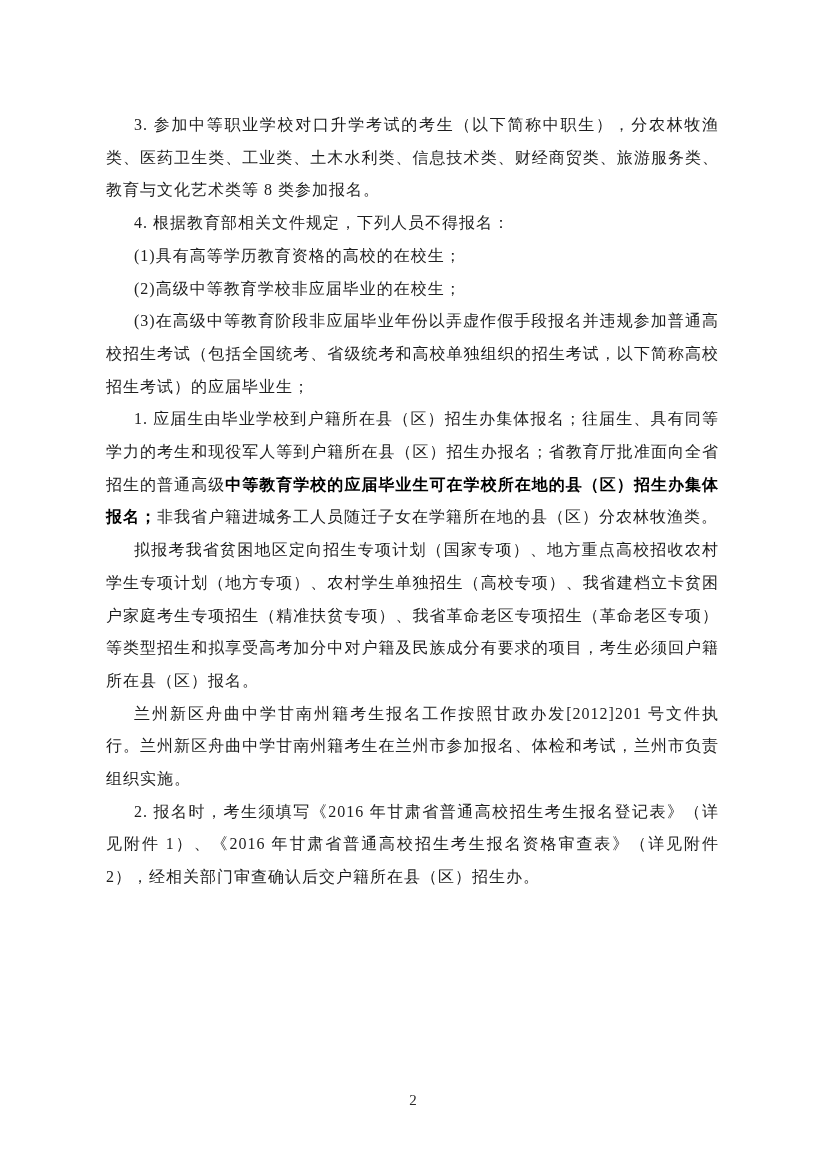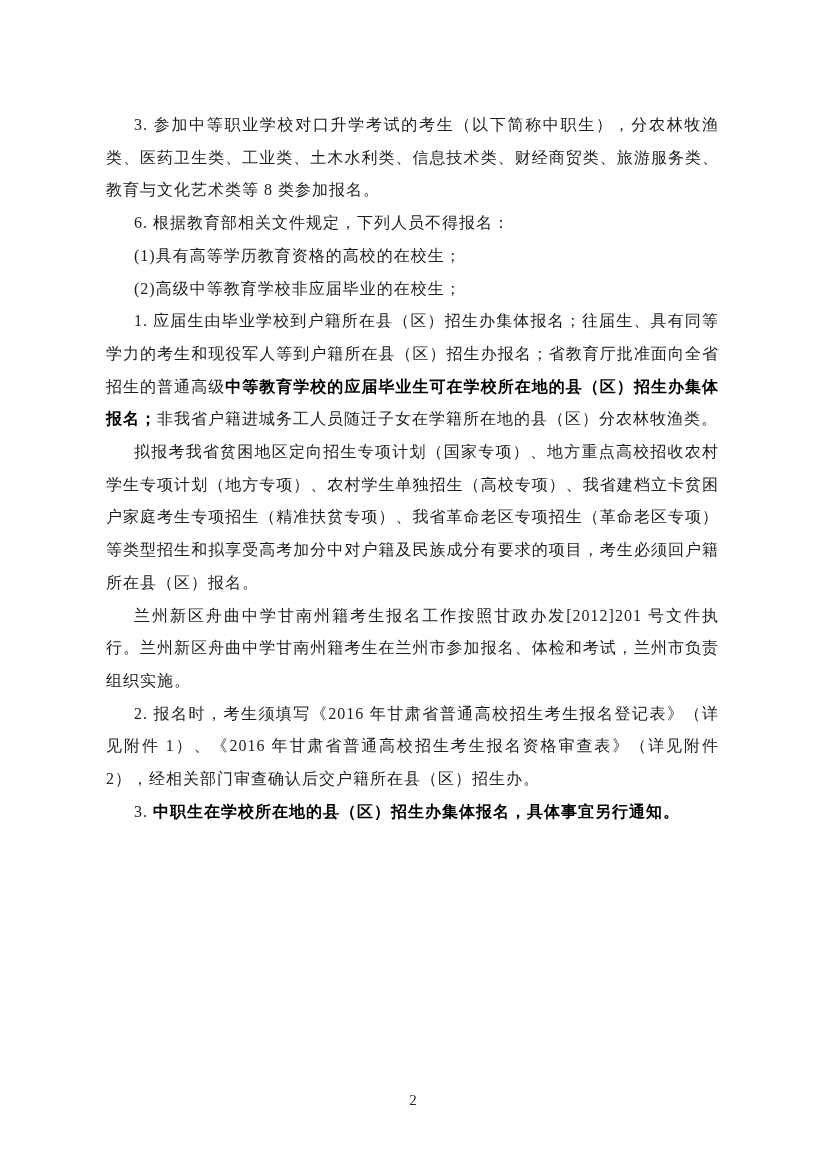--- a/index.html
+++ b/index.html
@@ -57,23 +57,23 @@
     line-height: 20px;
     color: #2a2a2a;
   }
 </style>
 </head>
 <body>
 
 <div class="page">
   <div class="doc-body" id="doc-body">
       <p class="para"><span class="run">3. 参加中等职业学校对口升学考试的考生（以下简称中职生），分农林牧渔类、医药卫生类、工业类、土木水利类、信息技术类、财经商贸类、旅游服务类、教育与文化艺术类等 8 类参加报名。</span></p>
-      <p class="para"><span class="run">6. 根据教育部相关文件规定，下列人员不得报名：</span></p>
+      <p class="para"><span class="run">4. 根据教育部相关文件规定，下列人员不得报名：</span></p>
       <p class="para"><span class="run">(1)具有高等学历教育资格的高校的在校生；</span></p>
       <p class="para"><span class="run">(2)高级中等教育学校非应届毕业的在校生；</span></p>
+      <p class="para"><span class="run">(3)在高级中等教育阶段非应届毕业年份以弄虚作假手段报名并违规参加普通高校招生考试（包括全国统考、省级统考和高校单独组织的招生考试，以下简称高校招生考试）的应届毕业生；</span></p>
       <p class="para"><span class="run">1. 应届生由毕业学校到户籍所在县（区）招生办集体报名；往届生、具有同等学力的考生和现役军人等到户籍所在县（区）招生办报名；省教育厅批准面向全省招生的普通高级</span><span class="run run-bold">中等教育学校的应届毕业生可在学校所在地的县（区）招生办集体报名；</span><span class="run">非我省户籍进城务工人员随迁子女在学籍所在地的县（区）分农林牧渔类。</span></p>
       <p class="para"><span class="run">拟报考我省贫困地区定向招生专项计划（国家专项）、地方重点高校招收农村学生专项计划（地方专项）、农村学生单独招生（高校专项）、我省建档立卡贫困户家庭考生专项招生（精准扶贫专项）、我省革命老区专项招生（革命老区专项）等类型招生和拟享受高考加分中对户籍及民族成分有要求的项目，考生必须回户籍所在县（区）报名。</span></p>
       <p class="para"><span class="run">兰州新区舟曲中学甘南州籍考生报名工作按照甘政办发[2012]201 号文件执行。兰州新区舟曲中学甘南州籍考生在兰州市参加报名、体检和考试，兰州市负责组织实施。</span></p>
       <p class="para"><span class="run">2. 报名时，考生须填写《2016 年甘肃省普通高校招生考生报名登记表》（详见附件 1）、《2016 年甘肃省普通高校招生考生报名资格审查表》（详见附件 2），经相关部门审查确认后交户籍所在县（区）招生办。</span></p>
-      <p class="para"><span class="run">3. </span><span class="run run-bold">中职生在学校所在地的县（区）招生办集体报名，具体事宜另行通知。</span></p>
     </div>
   <div class="page-number">2</div>
 </div>
 
 </body></html>

